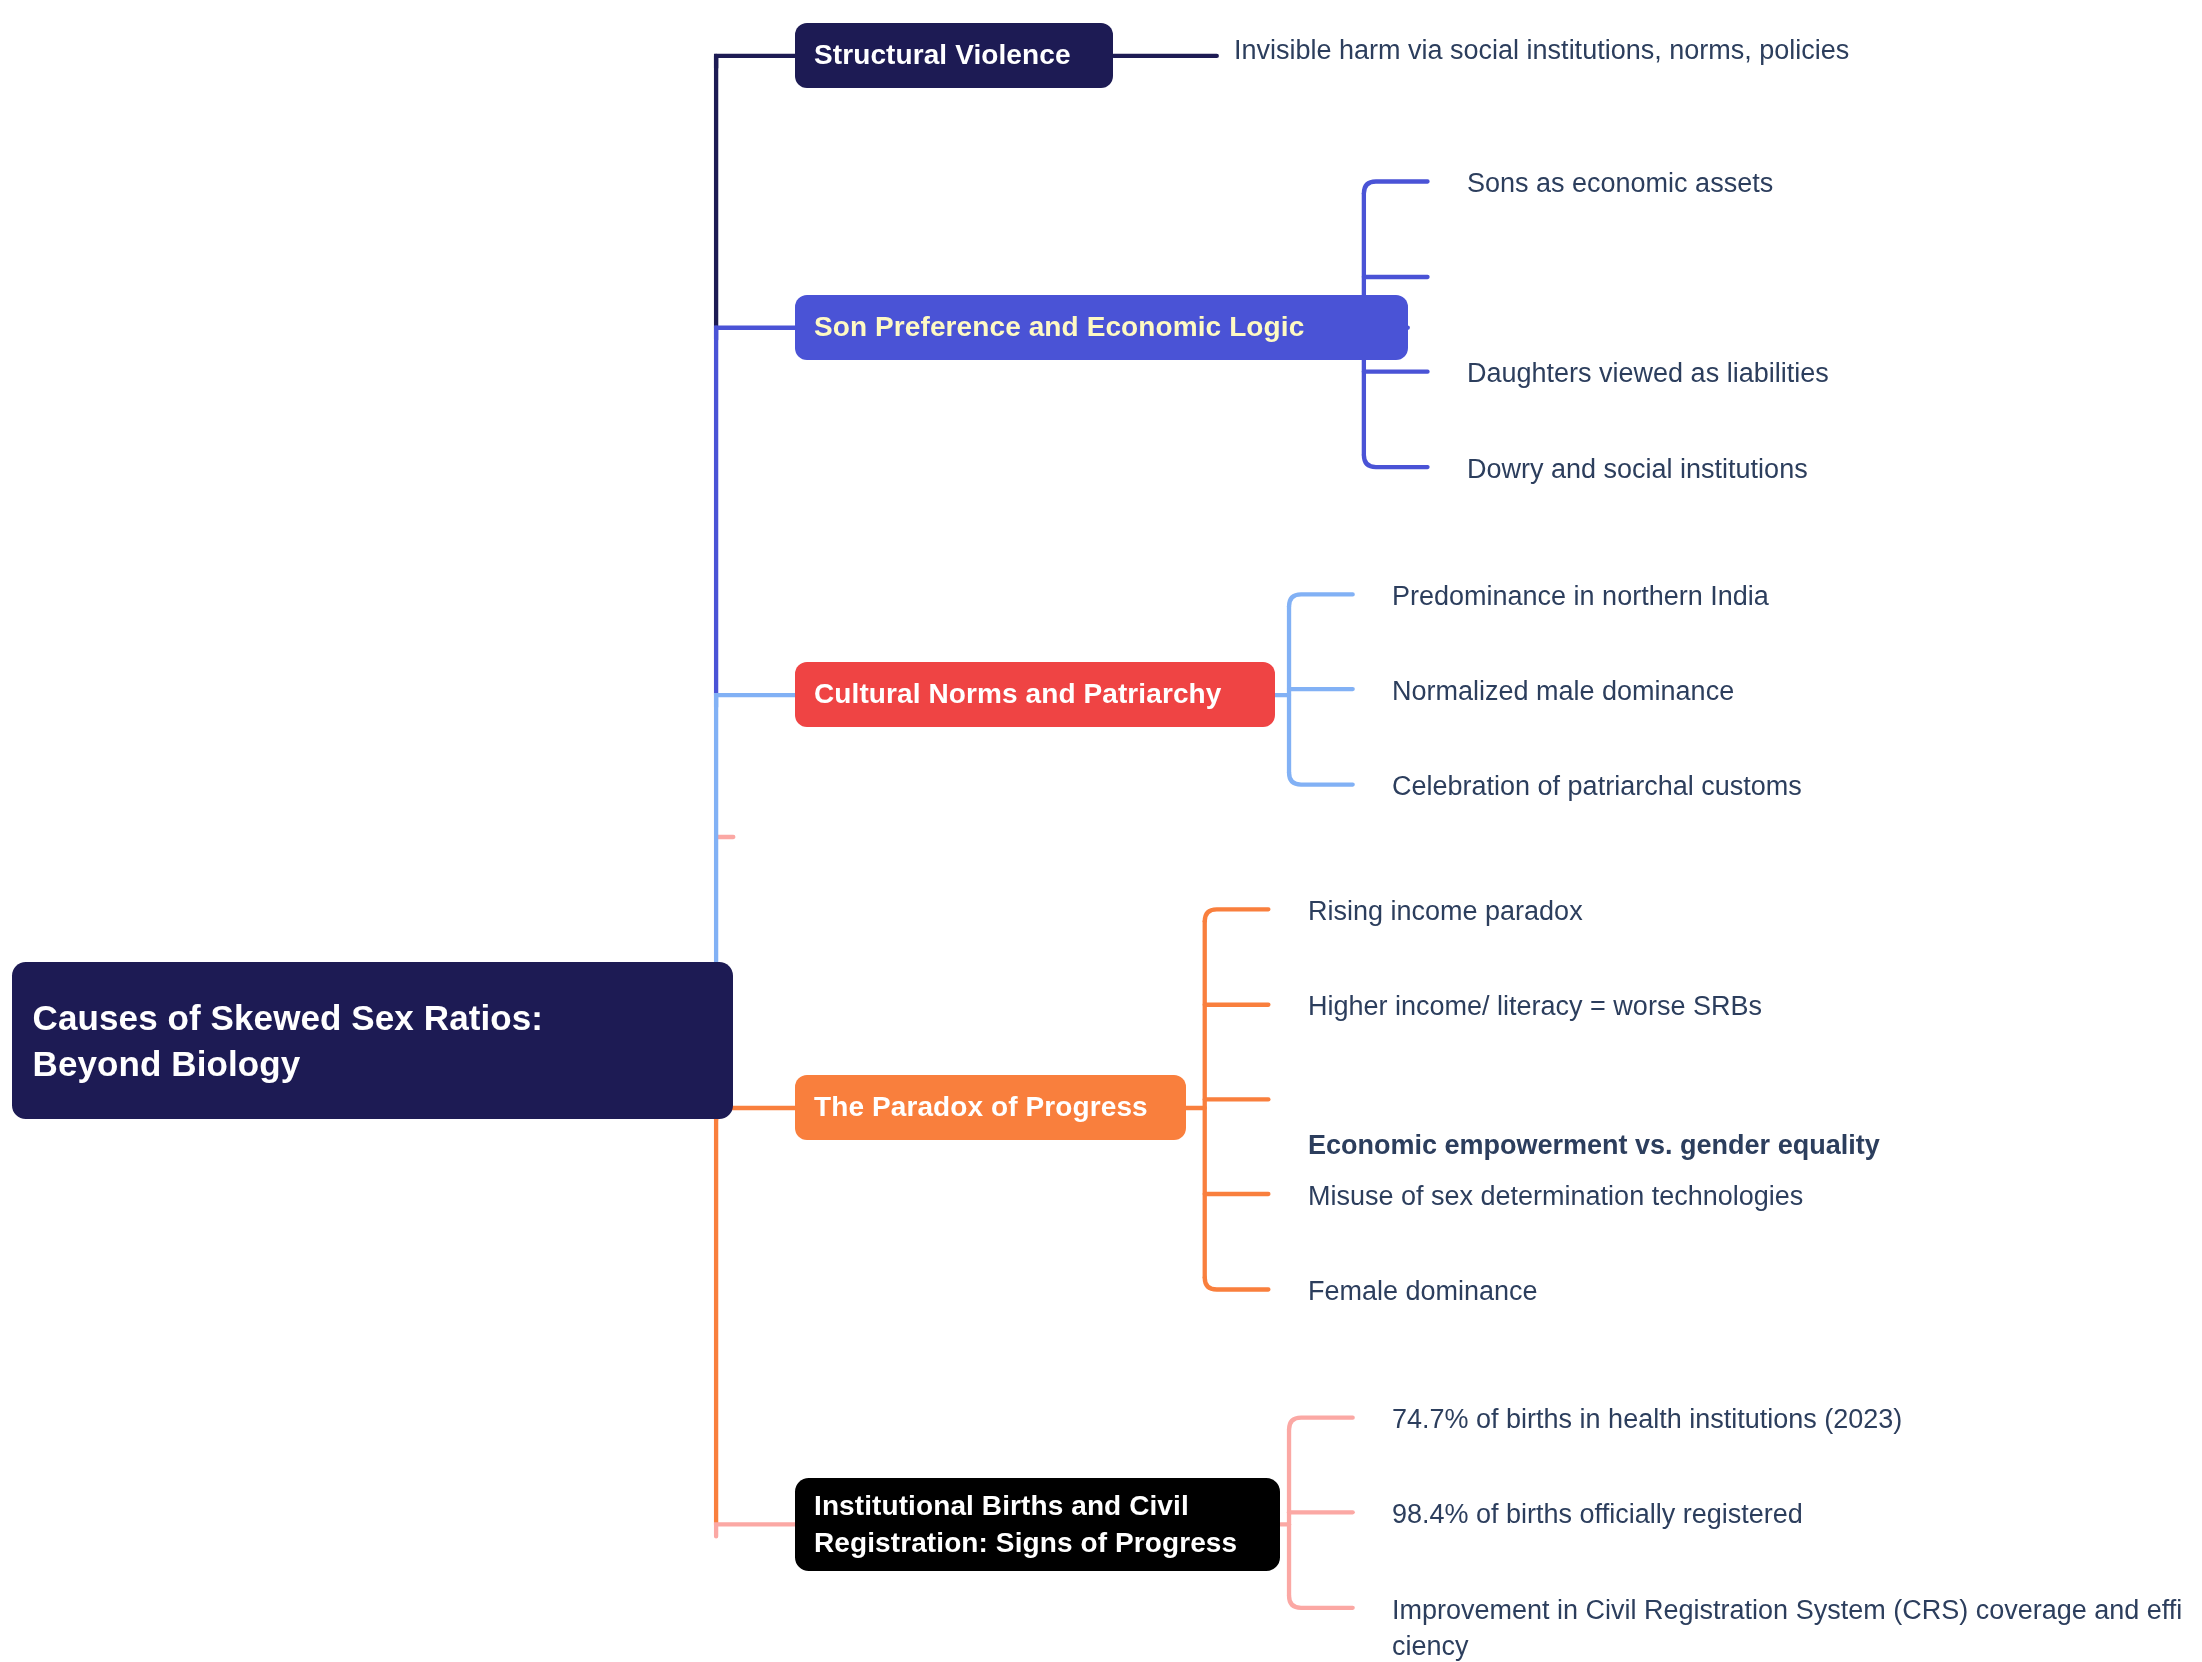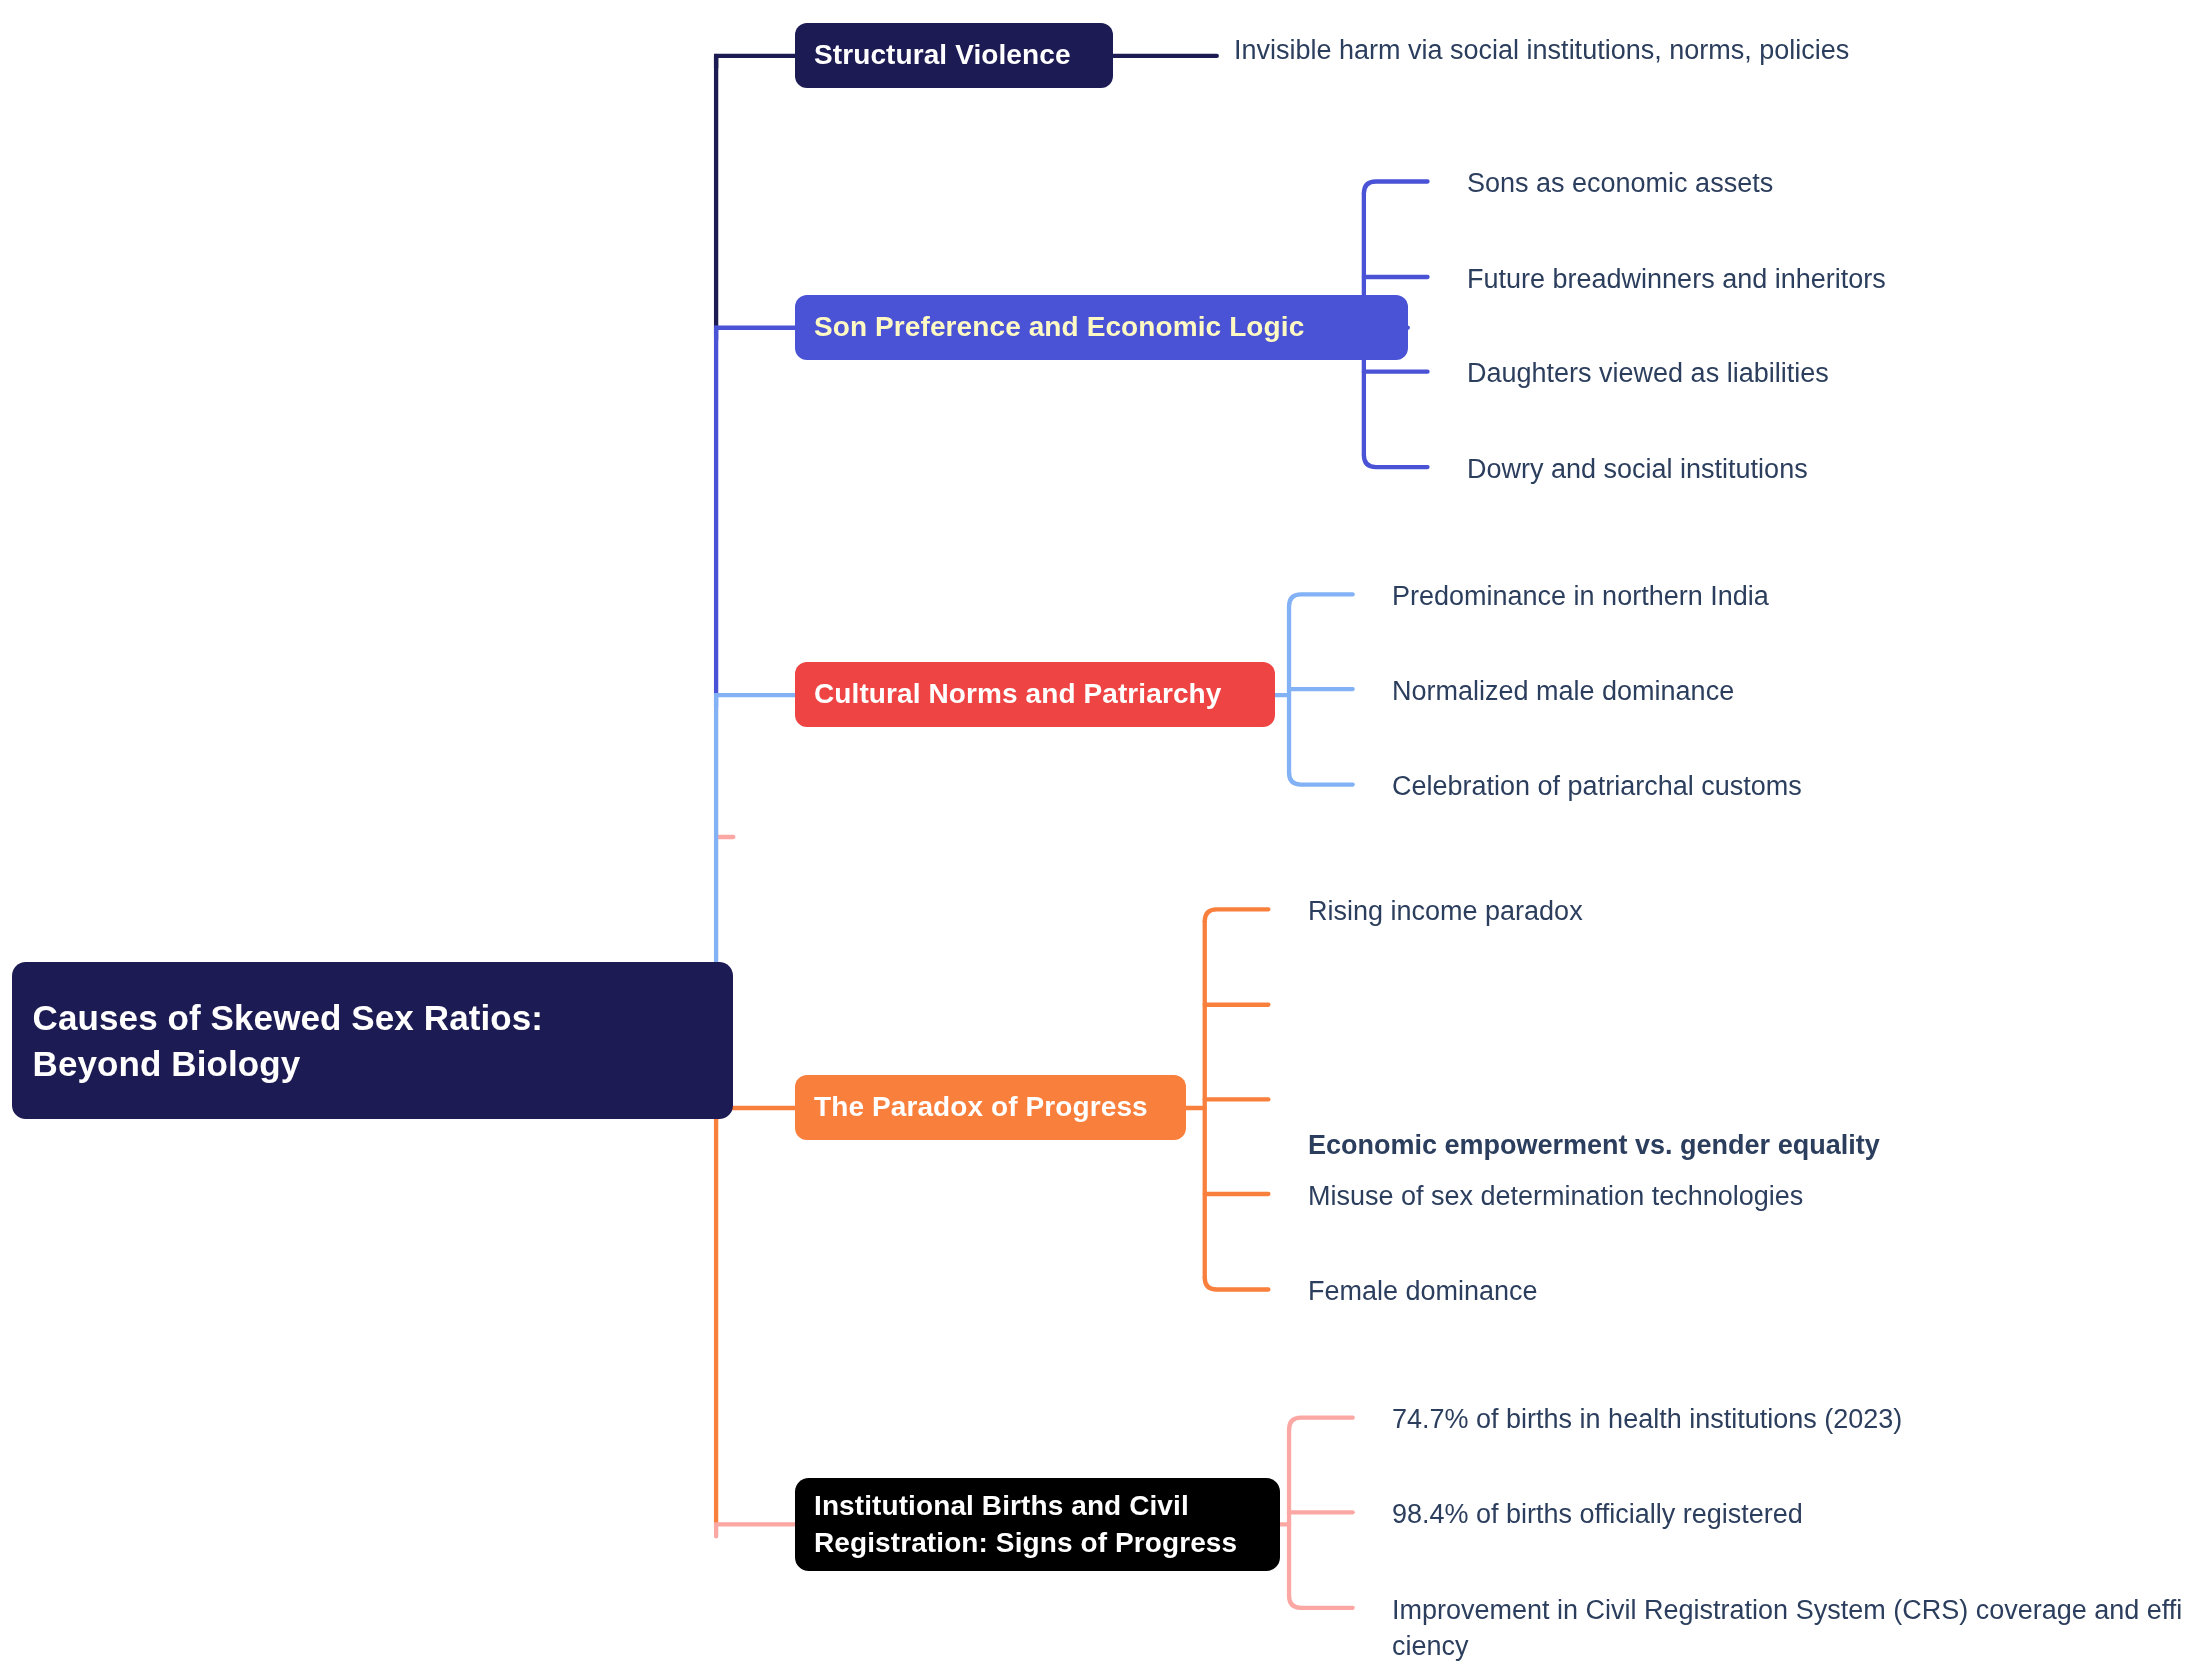--- a/index.html
+++ b/index.html
@@ -90,29 +90,29 @@
       <path d="M 1498 1662 Q 1498 1648 1512 1648 H 1572" fill="none" stroke="#fba8a4" stroke-width="5" stroke-linecap="round"></path>
       <path d="M 1498 1758 H 1572" fill="none" stroke="#fba8a4" stroke-width="5" stroke-linecap="round"></path>
       <path d="M 1498 1855 Q 1498 1869 1512 1869 H 1572" fill="none" stroke="#fba8a4" stroke-width="5" stroke-linecap="round"></path>
     </svg>
 <div class="node root" style="left: 12px; top: 962px; width: 721px; min-height: 157px; background: rgb(29, 27, 84); color: rgb(255, 255, 255);"><span>Causes of Skewed Sex Ratios:
 Beyond Biology</span></div>
     <div class="node branch" style="left: 795px; top: 23px; width: 318px; min-height: 65px; background: rgb(29, 27, 84); color: rgb(255, 255, 255);"><span>Structural Violence</span></div>
     <div class="leaf" style="left: 1234px; top: 33px;">Invisible harm via social institutions, norms, policies</div>
     <div class="node branch" style="left: 795px; top: 295px; width: 613px; min-height: 65px; background: rgb(74, 83, 214); color: #fef9c3;"><span>Son Preference and Economic Logic</span></div>
     <div class="leaf" style="left: 1467px; top: 166px;">Sons as economic assets</div>
-    <div class="leaf" style="left: 1467px; top: 262px;">Future breadwinners and inheritors</div>
     <div class="leaf" style="left: 1467px; top: 356px;">Daughters viewed as liabilities</div>
     <div class="leaf" style="left: 1467px; top: 452px;">Dowry and social institutions</div>
     <div class="node branch" style="left: 795px; top: 662px; width: 480px; min-height: 65px; background: #ef4444; color: rgb(255, 255, 255);"><span>Cultural Norms and Patriarchy</span></div>
     <div class="leaf" style="left: 1392px; top: 579px;">Predominance in northern India</div>
     <div class="leaf" style="left: 1392px; top: 674px;">Normalized male dominance</div>
     <div class="leaf" style="left: 1392px; top: 769px;">Celebration of patriarchal customs</div>
     <div class="node branch" style="left: 795px; top: 1075px; width: 391px; min-height: 65px; background: rgb(249, 127, 61); color: rgb(255, 255, 255);"><span>The Paradox of Progress</span></div>
     <div class="leaf" style="left: 1308px; top: 894px;">Rising income paradox</div>
+    <div class="leaf" style="left: 1308px; top: 989px;">Higher income/ literacy = worse SRBs</div>
     <div class="leaf" style="left: 1308px; top: 1128px; font-weight: bold;">Economic empowerment vs. gender equality</div>
     <div class="leaf" style="left: 1308px; top: 1179px;">Misuse of sex determination technologies</div>
     <div class="leaf" style="left: 1308px; top: 1274px;">Female dominance</div>
     <div class="node branch twoline" style="left: 795px; top: 1478px; width: 485px; min-height: 93px; background: #000000; color: rgb(255, 255, 255);"><span>Institutional Births and Civil
 Registration: Signs of Progress</span></div>
     <div class="leaf" style="left: 1392px; top: 1402px;">74.7% of births in health institutions (2023)</div>
     <div class="leaf" style="left: 1392px; top: 1497px;">98.4% of births officially registered</div>
     <div class="leaf" style="left: 1392px; top: 1593px;">Improvement in Civil Registration System (CRS) coverage and effi
 ciency</div>
   </div>

